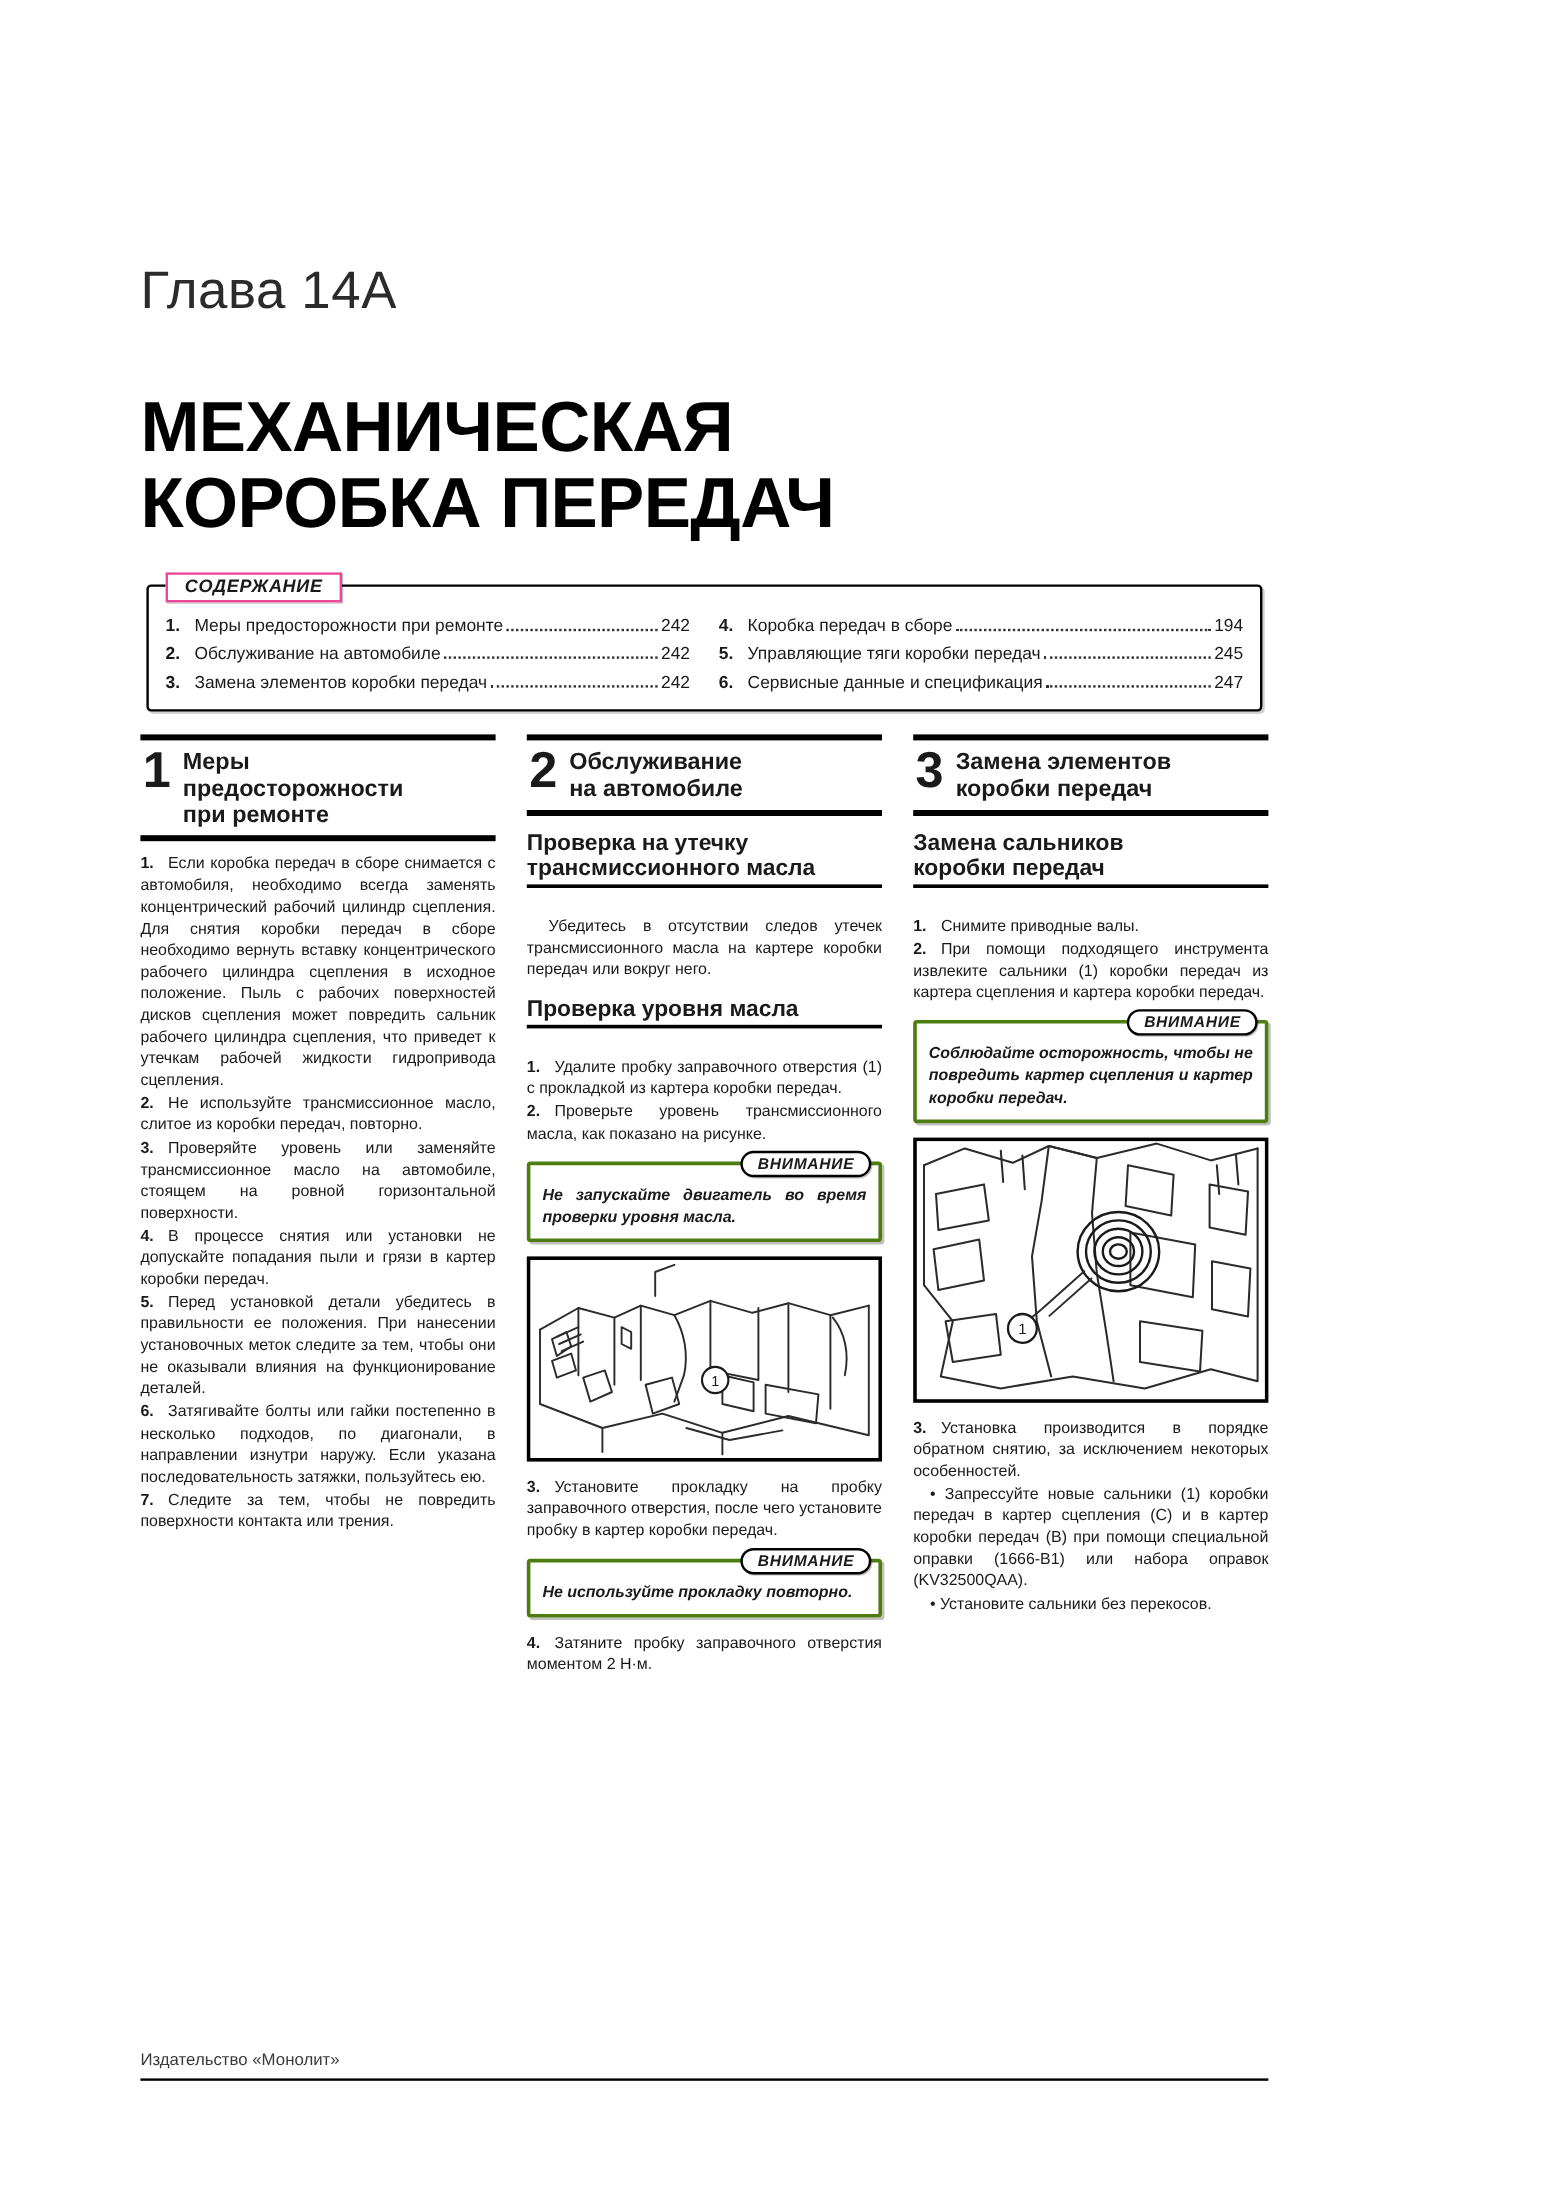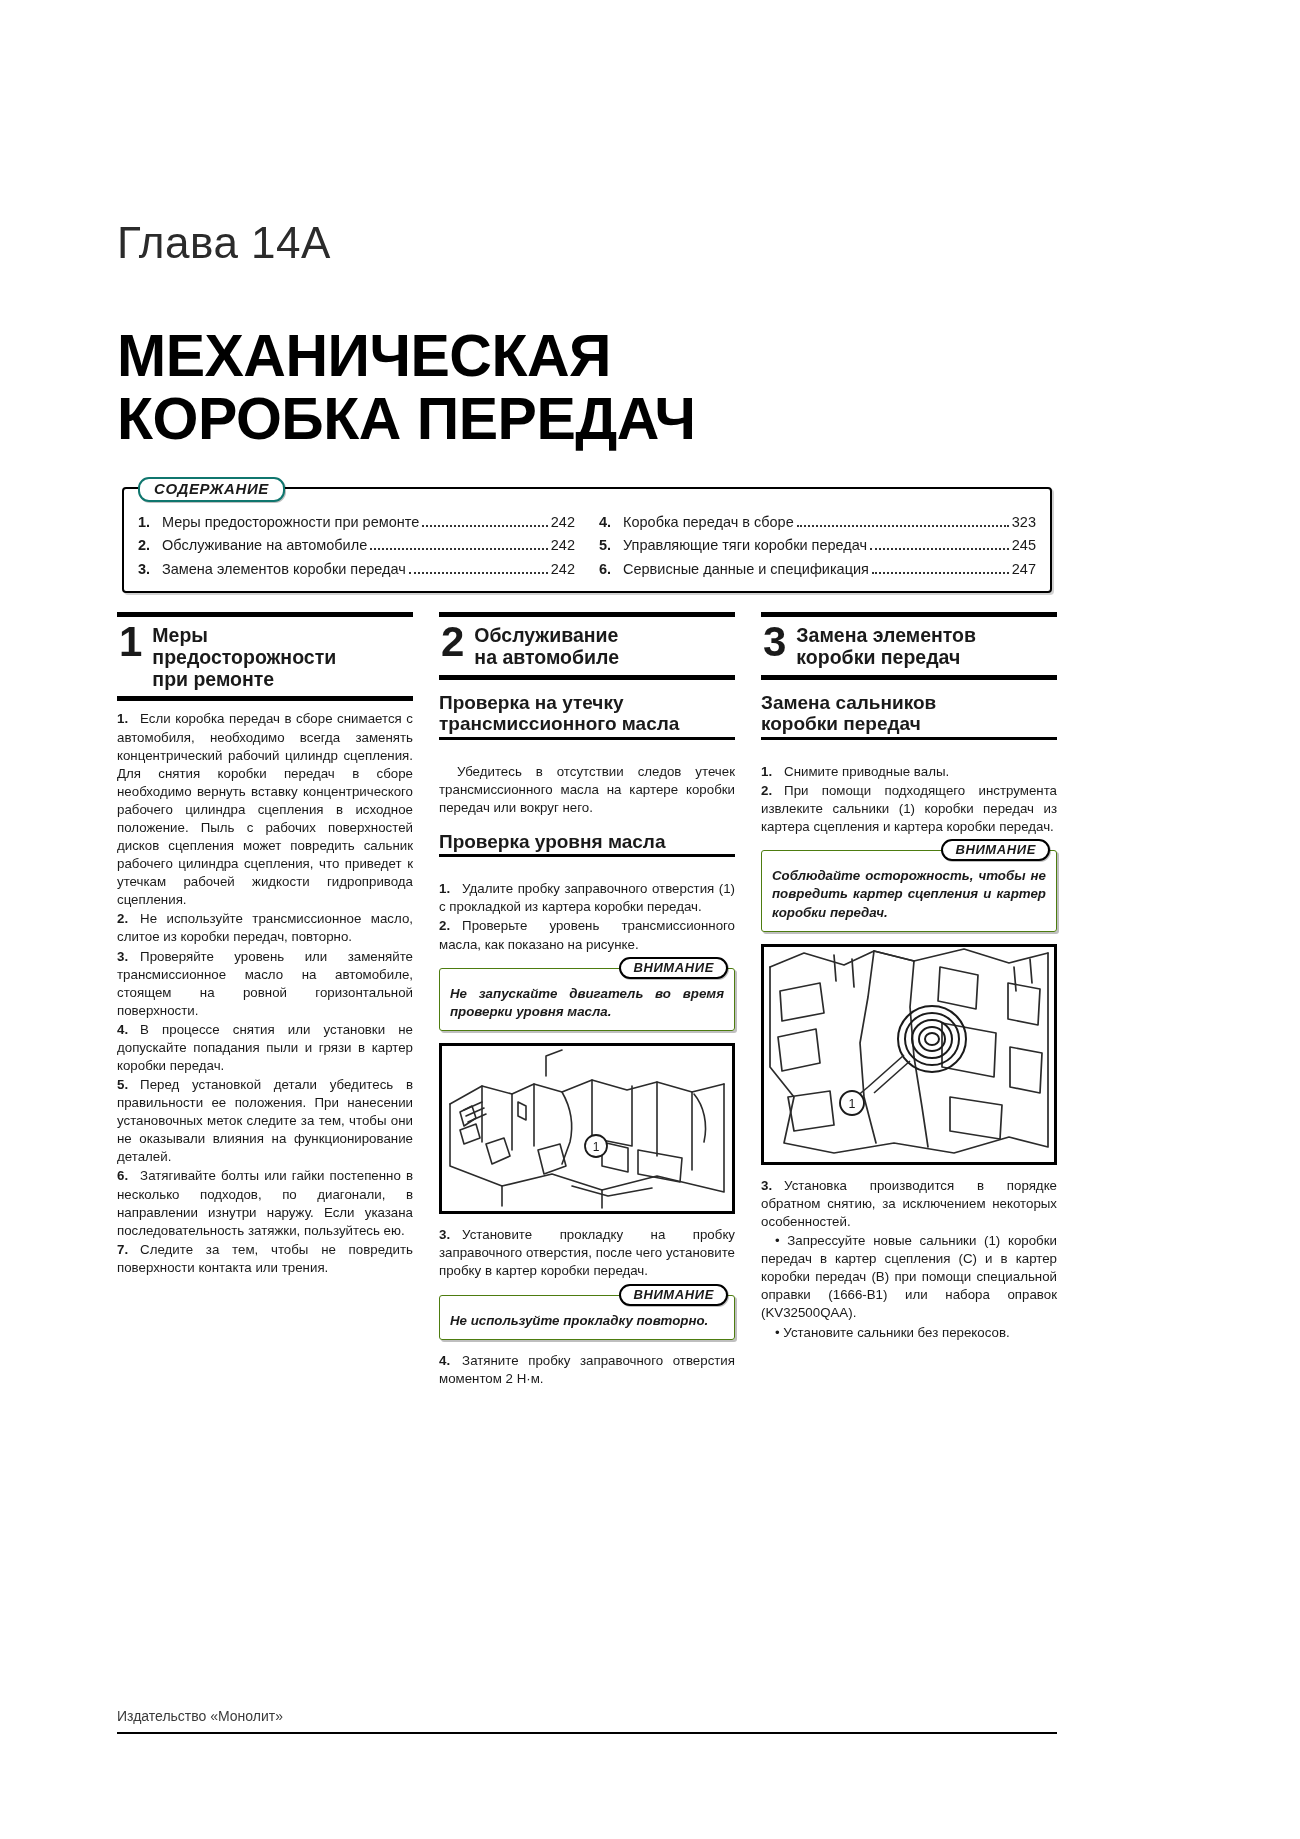--- a/index.html
+++ b/index.html
@@ -62,22 +62,22 @@
     padding: 22px 14px 10px 14px;
     box-sizing: border-box;
     background: #fff;
     box-shadow: 2px 2px 0 rgba(0,0,0,0.18);
   }
   .contents-tab {
     position: absolute;
     left: 14px;
     top: -12px;
     background: #fff;
-    border: 2px solid #0f766e;
-    border-radius: 11px;
+    border: 2px solid #ec4899;
+    border-radius: 0;
     padding: 2px 14px 3px 14px;
     font-size: 15px;
     font-weight: 700;
     font-style: italic;
     letter-spacing: 0.6px;
     line-height: 1.05;
     box-shadow: 1px 1px 0 rgba(0,0,0,0.25);
   }
   .contents-cols {
     display: flex;
@@ -173,21 +173,21 @@
     text-align: justify;
     margin: 0 0 1px 0;
     hyphens: manual;
   }
   p.body b { font-weight: 700; }
   p.body .ind { display: inline-block; width: 12px; }
 
   
   .warn {
     position: relative;
-    border: 1px solid #4d7c0f;
+    border: 3px solid #4d7c0f;
     border-radius: 3px;
     margin: 14px 0 12px 0;
     padding: 16px 10px 9px 10px;
     box-sizing: border-box;
     box-shadow: 2px 2px 0 rgba(0,0,0,0.25);
   }
   .warn-tab {
     position: absolute;
     right: 6px;
     top: -12px;
@@ -275,21 +275,21 @@
             <span class="toc-page">242</span>
           </div>
 
         </div>
         <div class="contents-col">
 
           <div class="toc-row">
             <span class="toc-num">4.</span>
             <span class="toc-text">Коробка передач в сборе</span>
             <span class="toc-dots"></span>
-            <span class="toc-page">323</span>
+            <span class="toc-page">194</span>
           </div>
 
           <div class="toc-row">
             <span class="toc-num">5.</span>
             <span class="toc-text">Управляющие тяги коробки передач</span>
             <span class="toc-dots"></span>
             <span class="toc-page">245</span>
           </div>
 
           <div class="toc-row">

